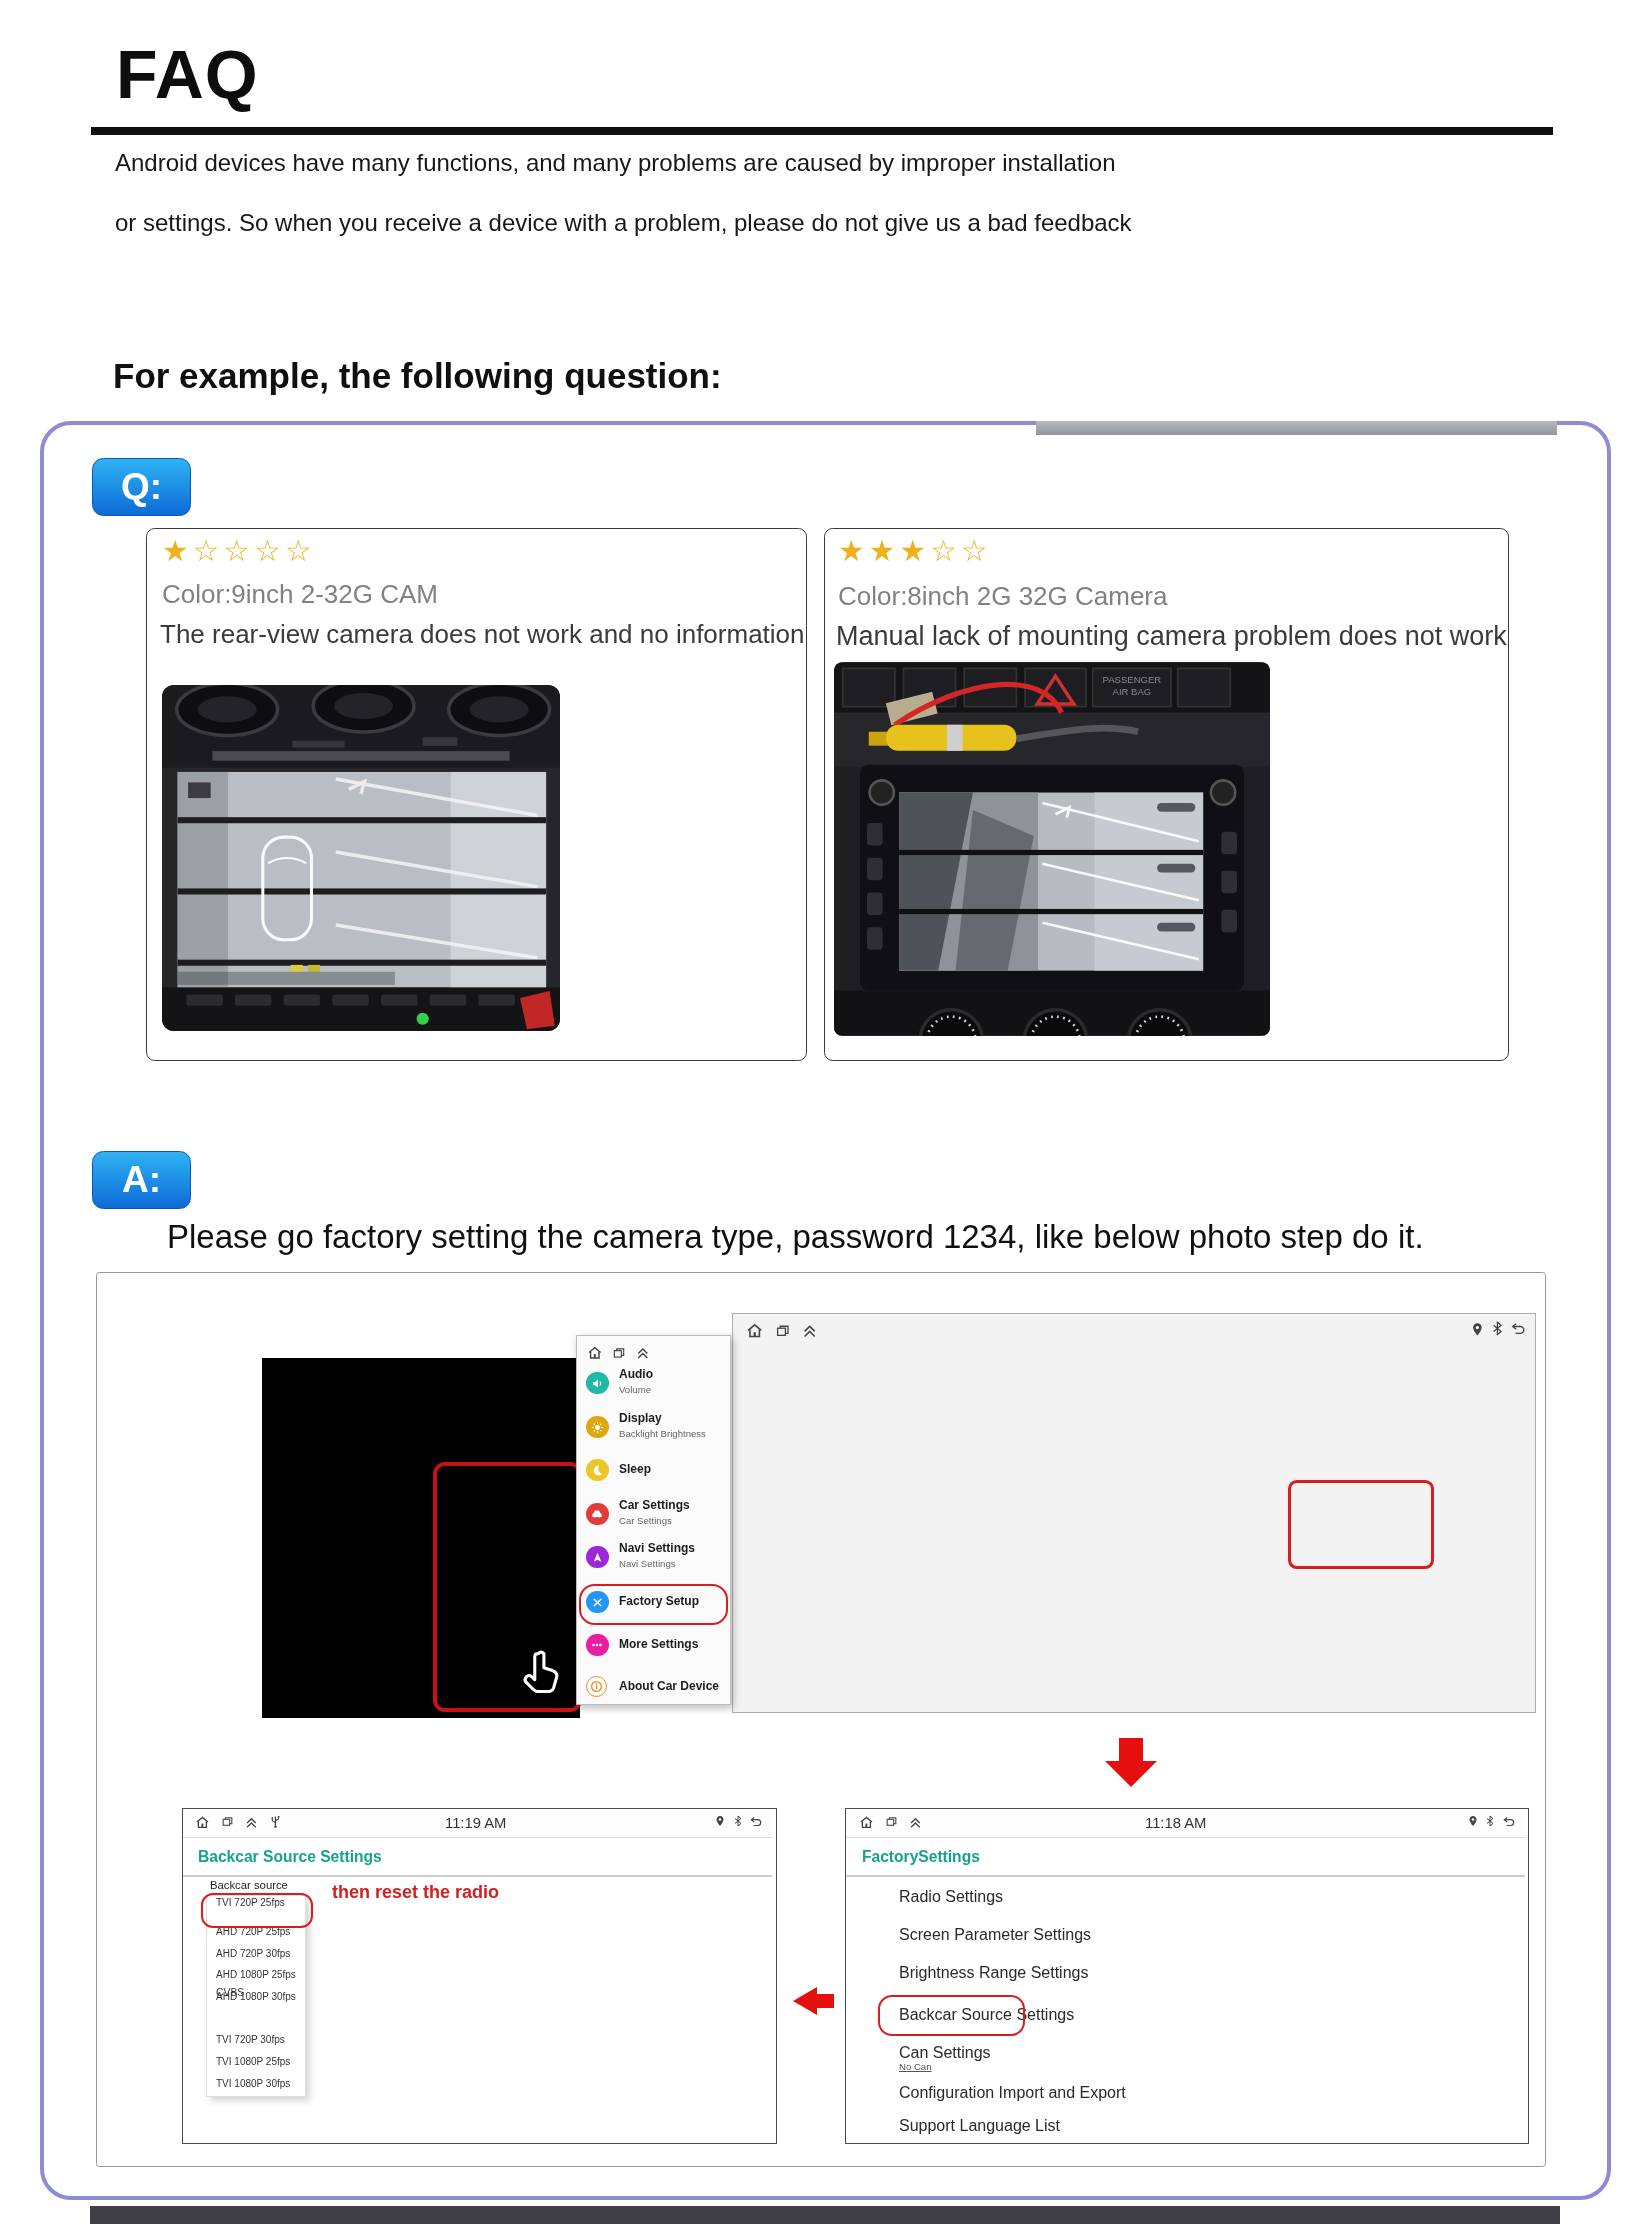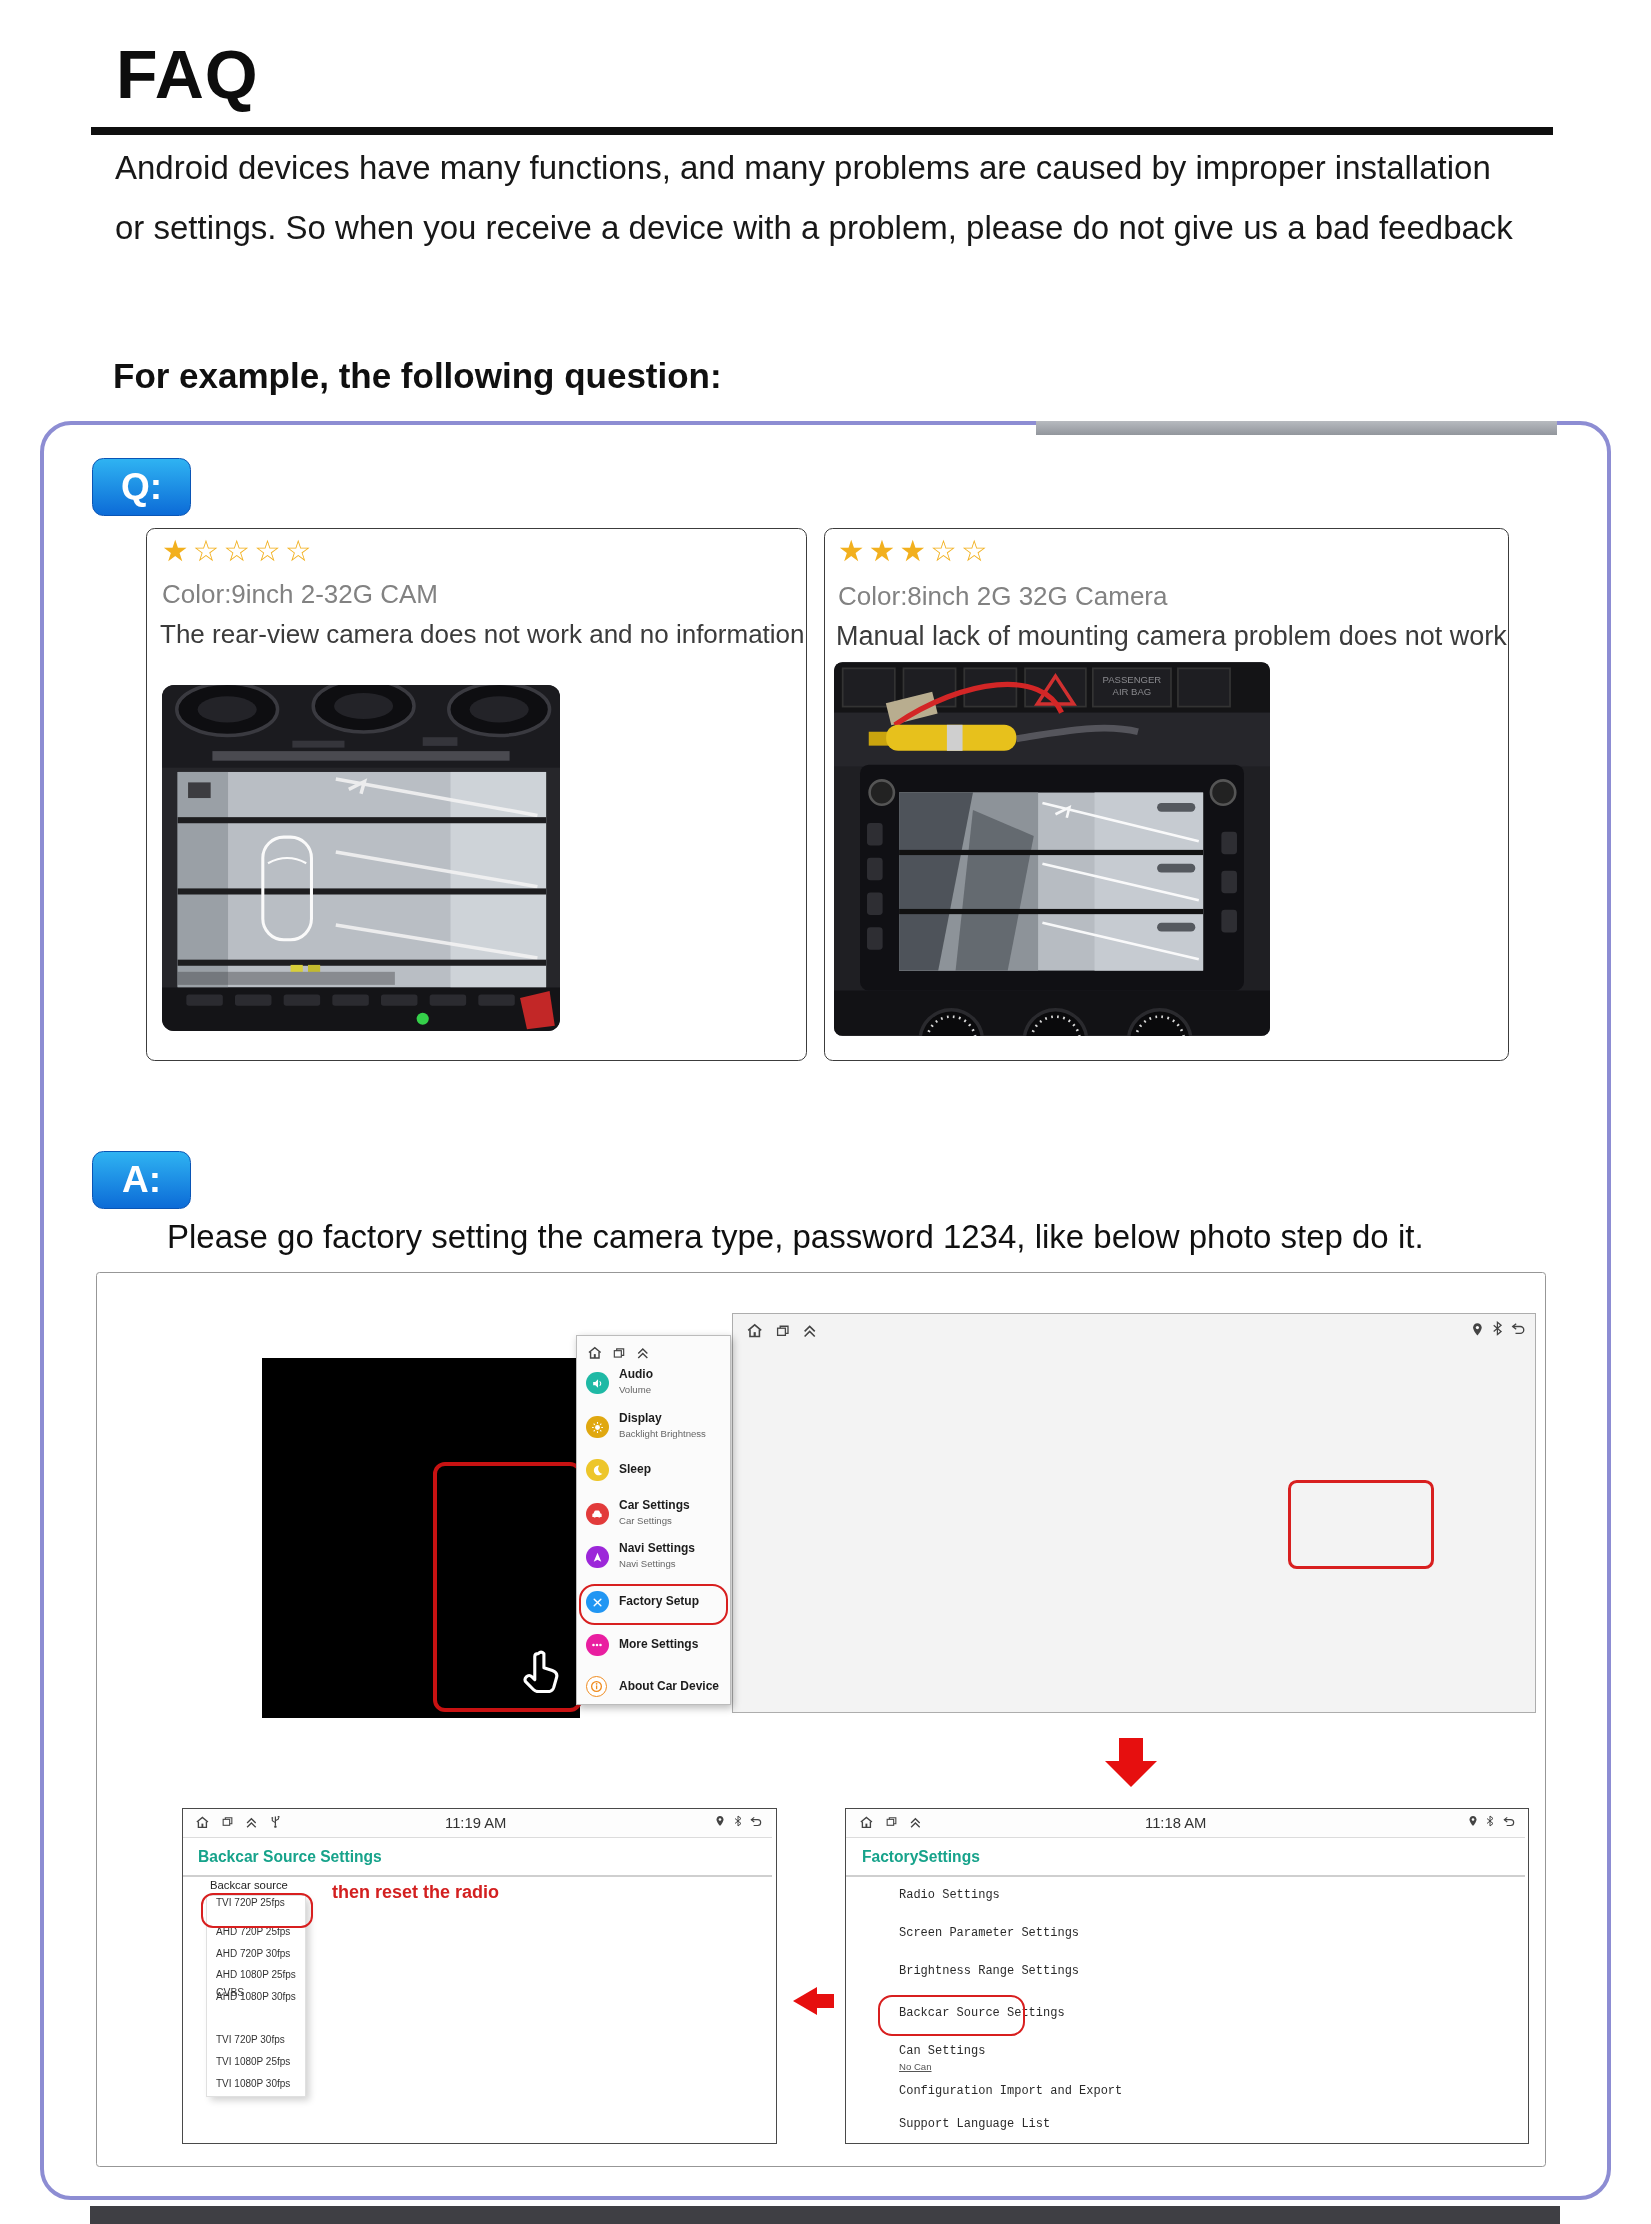--- a/index.html
+++ b/index.html
@@ -4,21 +4,21 @@
 <style>
   html,body{margin:0;padding:0;background:#fff;}
   .page{position:relative;width:1651px;height:2225px;background:#ffffff;
         font-family:"Liberation Sans", sans-serif;overflow:hidden;}
   .abs{position:absolute;}
   .t{position:absolute;white-space:nowrap;}
 
   
   .faq-title{left:116px;top:35px;font-size:68px;font-weight:bold;color:#0d0d0d;letter-spacing:0.9px;}
   .title-rule{left:91px;top:127px;width:1462px;height:7.8px;background:#0f0f0f;}
-  .intro-line{left:115px;font-size:33px;color:#181818;}
+  .intro-line{left:115px;font-size:24px;color:#181818;}
   .subtitle{left:113px;top:356px;font-size:35px;font-weight:bold;color:#101010;}
 
   
   .qa-box{left:40px;top:421px;width:1563px;height:1771px;border:4.3px solid #8d8dd3;border-radius:31px;background:#fff;}
   .top-strip{left:1036px;top:421px;width:521px;height:14px;background:linear-gradient(#b7babf,#92969c);z-index:3;}
   .bottom-strip{left:90px;top:2206px;width:1470px;height:19px;background:#3f3f44;}
 
   .badge{width:97px;height:56px;border-radius:11.3px;background:linear-gradient(#2fb3f2,#0c6bd7);
          border:1.7px solid #0a55b5;color:#fff;font-size:37px;font-weight:bold;
          display:flex;align-items:center;justify-content:center;}
@@ -82,21 +82,21 @@
   .shot{background:#fff;border:1.7px solid #4a4a4a;}
   .backcar-screen{left:182px;top:1808px;width:593px;height:334px;}
   .fset-screen{left:845px;top:1808px;width:682px;height:334px;}
   .shot-statusbar{background:#fdfdfd;border-bottom:0.9px solid #dcdcdc;}
   .divider{position:absolute;height:1.7px;background:#cfcfcf;}
   .opt-panel{left:206px;top:1895px;width:98px;height:200px;background:#fff;border:0.9px solid #e0e0e0;
              box-shadow:3.5px 3.5px 7px rgba(0,0,0,.18);}
   .opt{position:absolute;left:216px;font-size:10px;color:#333;white-space:nowrap;}
   .cvbs-outline{left:201px;top:1893px;width:108px;height:31px;border:2.6px solid #d81f1f;border-radius:12px;z-index:2;}
   .annotation{left:332px;top:1882px;font-size:18px;font-weight:bold;color:#d32020;}
-  .fs-item{position:absolute;left:899px;font-size:12px;color:#2a2a2a;white-space:nowrap;font-family:Liberation Mono, monospace;}
+  .fs-item{position:absolute;left:899px;font-size:16px;color:#2a2a2a;white-space:nowrap;}
   .fs-sub{position:absolute;left:899px;font-size:9.6px;color:#555;white-space:nowrap;text-decoration:underline;}
   .fs-sub:empty{display:none;}
   .backcar-outline{left:878px;top:1995px;width:143px;height:37px;border:2.6px solid #d81f1f;border-radius:14px;}
 
   .sbi{position:absolute;}
 </style>
 </head>
 <body>
 
 <svg width="0" height="0" style="position:absolute">

